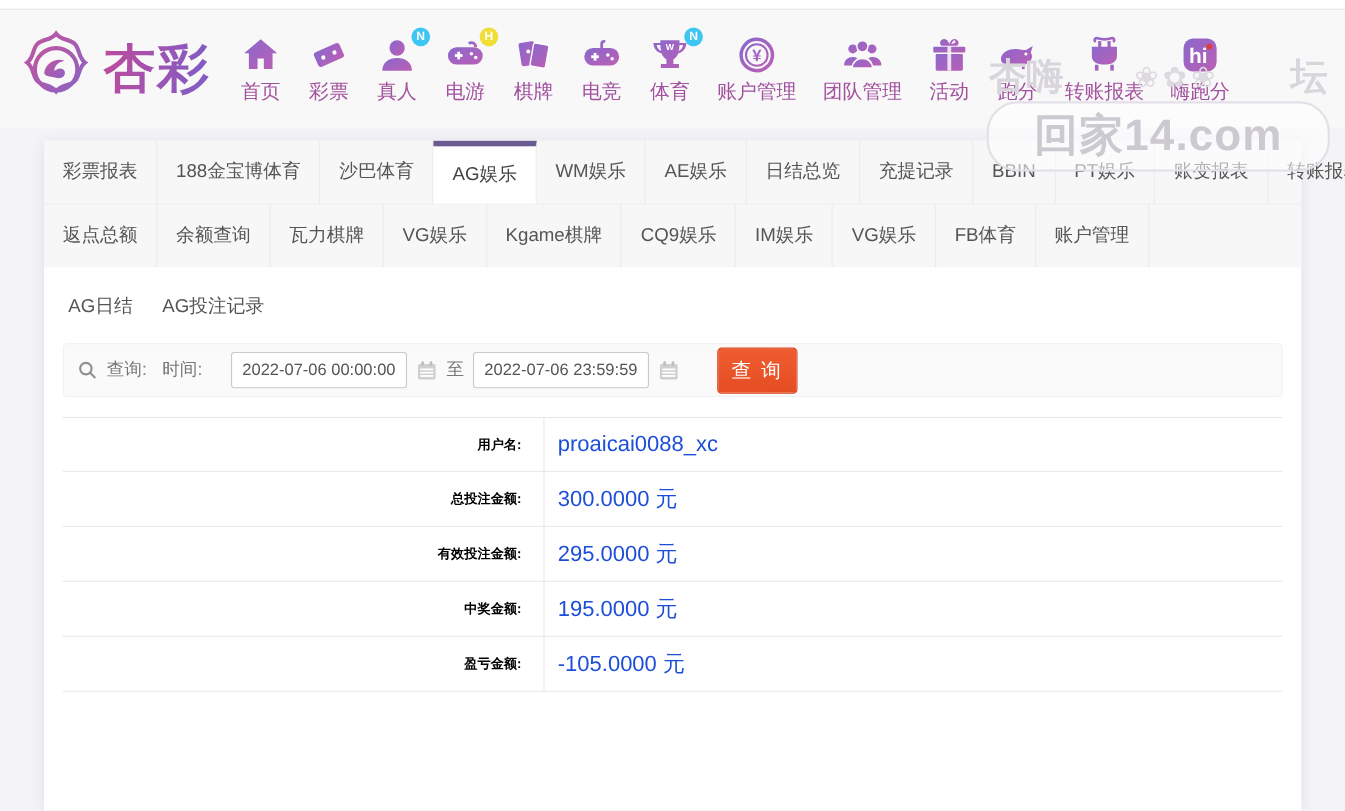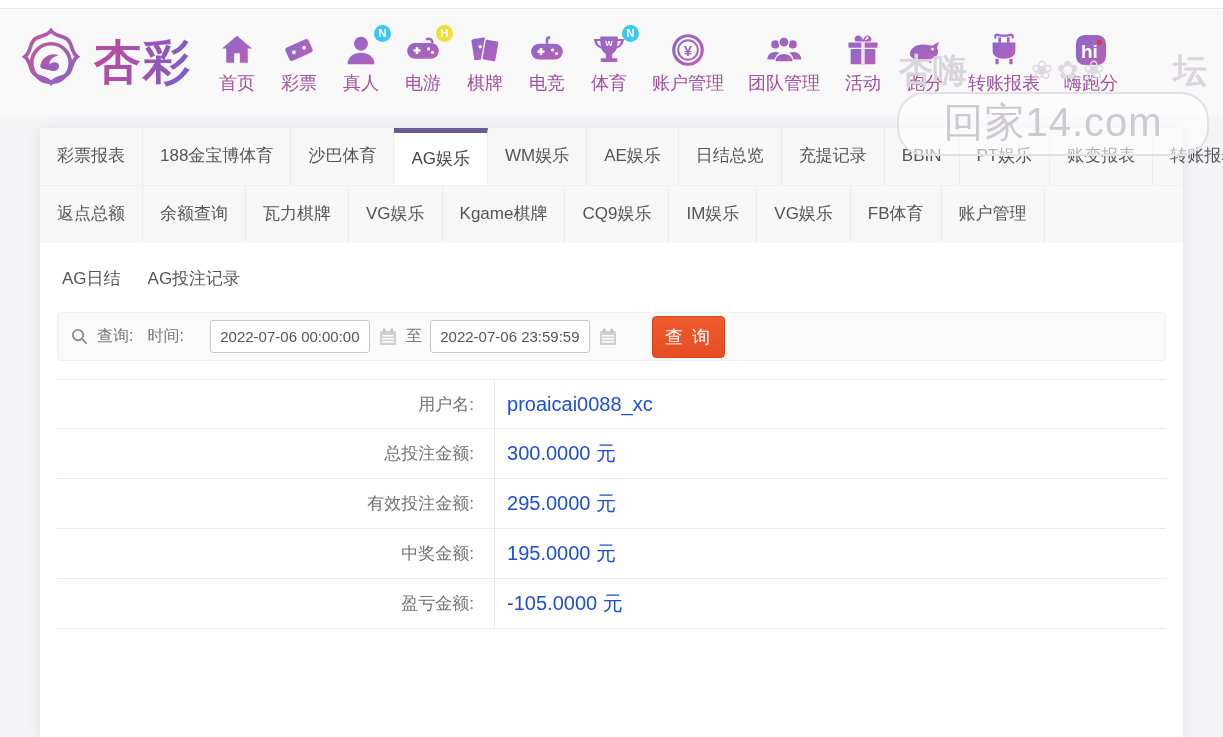--- a/index.html
+++ b/index.html
@@ -33,21 +33,21 @@
   .nav-label { font-size:18px; color:#a2519e; margin-top:2px; white-space:nowrap; }
   
   .wm { position:absolute; top:50px; right:14px; width:312px; z-index:3; pointer-events:none; text-align:center; }
   .wm-orn {
     display:flex; justify-content:space-between; align-items:flex-end;
     color:#d8d5dc; font-size:34px; line-height:40px; padding:0 2px; font-weight:bold;
   }
   .wm-flourish { font-size:26px; letter-spacing:4px; color:#dcd9e0; }
   .wm-box {
     margin-top:2px; border:2px solid #e3e0e7; border-radius:28px; background:rgba(255,255,255,0.55);
-    font-size:40px; font-weight:normal; color:#ccc9d1; padding:1px 10px 4px; letter-spacing:1px;
+    font-size:40px; font-weight:bold; color:#ccc9d1; padding:1px 10px 4px; letter-spacing:1px;
   }
   
   .container {
     margin:12px 40px 0; background:#ffffff; height:609px; position:relative; z-index:1;
     box-shadow:0 2px 12px rgba(120,110,140,0.14);
   }
   .tabs-wrap { background:#f7f7f7; }
   .tab-row { display:flex; }
   .tab-row + .tab-row { border-top:1px solid #efefef; }
   .tab {
@@ -77,21 +77,21 @@
     margin-left:26px; background:linear-gradient(#ef5c30,#e54d22); border:1px solid #da4316;
     color:#fff; font-size:18px; padding:8px 12px; border-radius:4px; cursor:pointer;
     font-family:"Liberation Sans","DejaVu Sans",sans-serif; letter-spacing:2px;
   }
   
   .report { margin:18px 17px 0; }
   .r-row { display:flex; align-items:stretch; height:50px; border-bottom:1px solid #e9e9e9; }
   .r-row:first-child { border-top:1px solid #e9e9e9; }
   .r-label {
     width:39.5%; display:flex; align-items:center; justify-content:flex-end;
-    padding-right:20px; color:#737373; font-size:17px; border-right:1px solid #e9e9e9;
+    padding-right:20px; color:#000000; font-size:12px; border-right:1px solid #e9e9e9;font-weight:bold;
   }
   .r-value { display:flex; align-items:center; padding-left:12px; color:#1d4ed8; font-size:20px; }
 </style>
 </head>
 <body>
 
 <svg width="0" height="0" style="position:absolute" aria-hidden="true">
   <defs>
     <linearGradient id="icoGrad" x1="0" y1="0" x2="1" y2="1">
       <stop offset="0" stop-color="#8a68cd"></stop>

